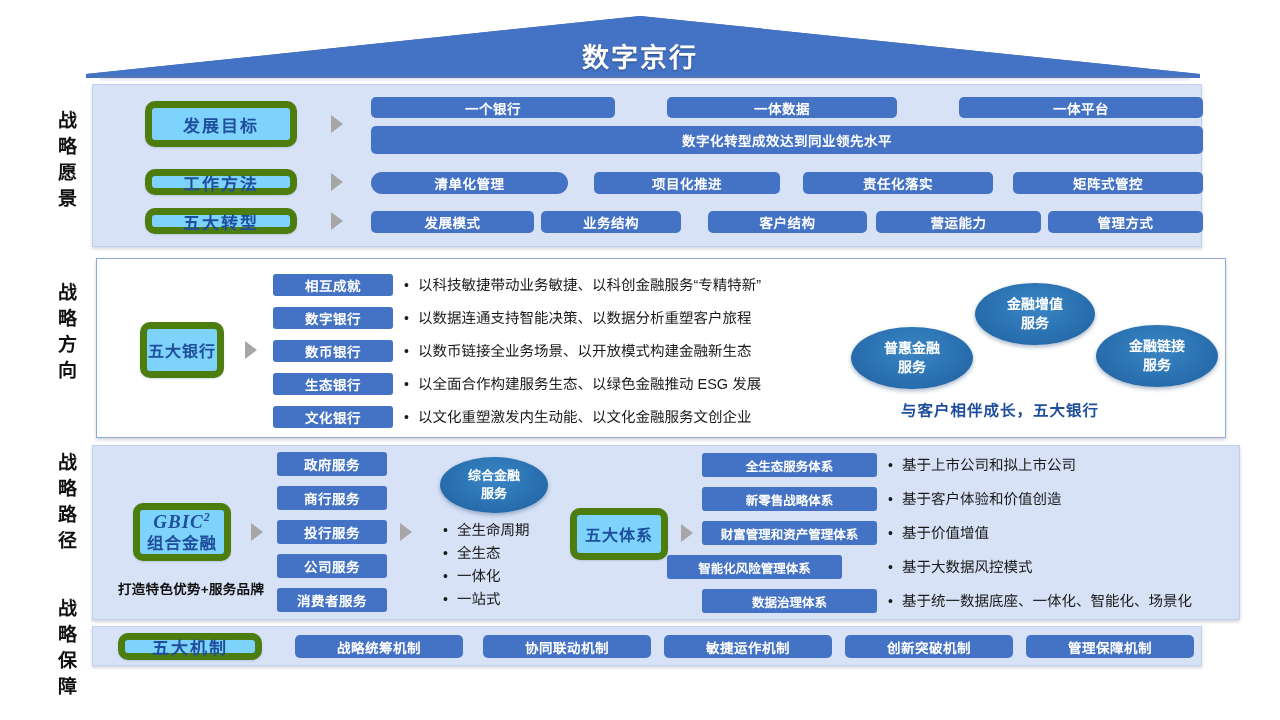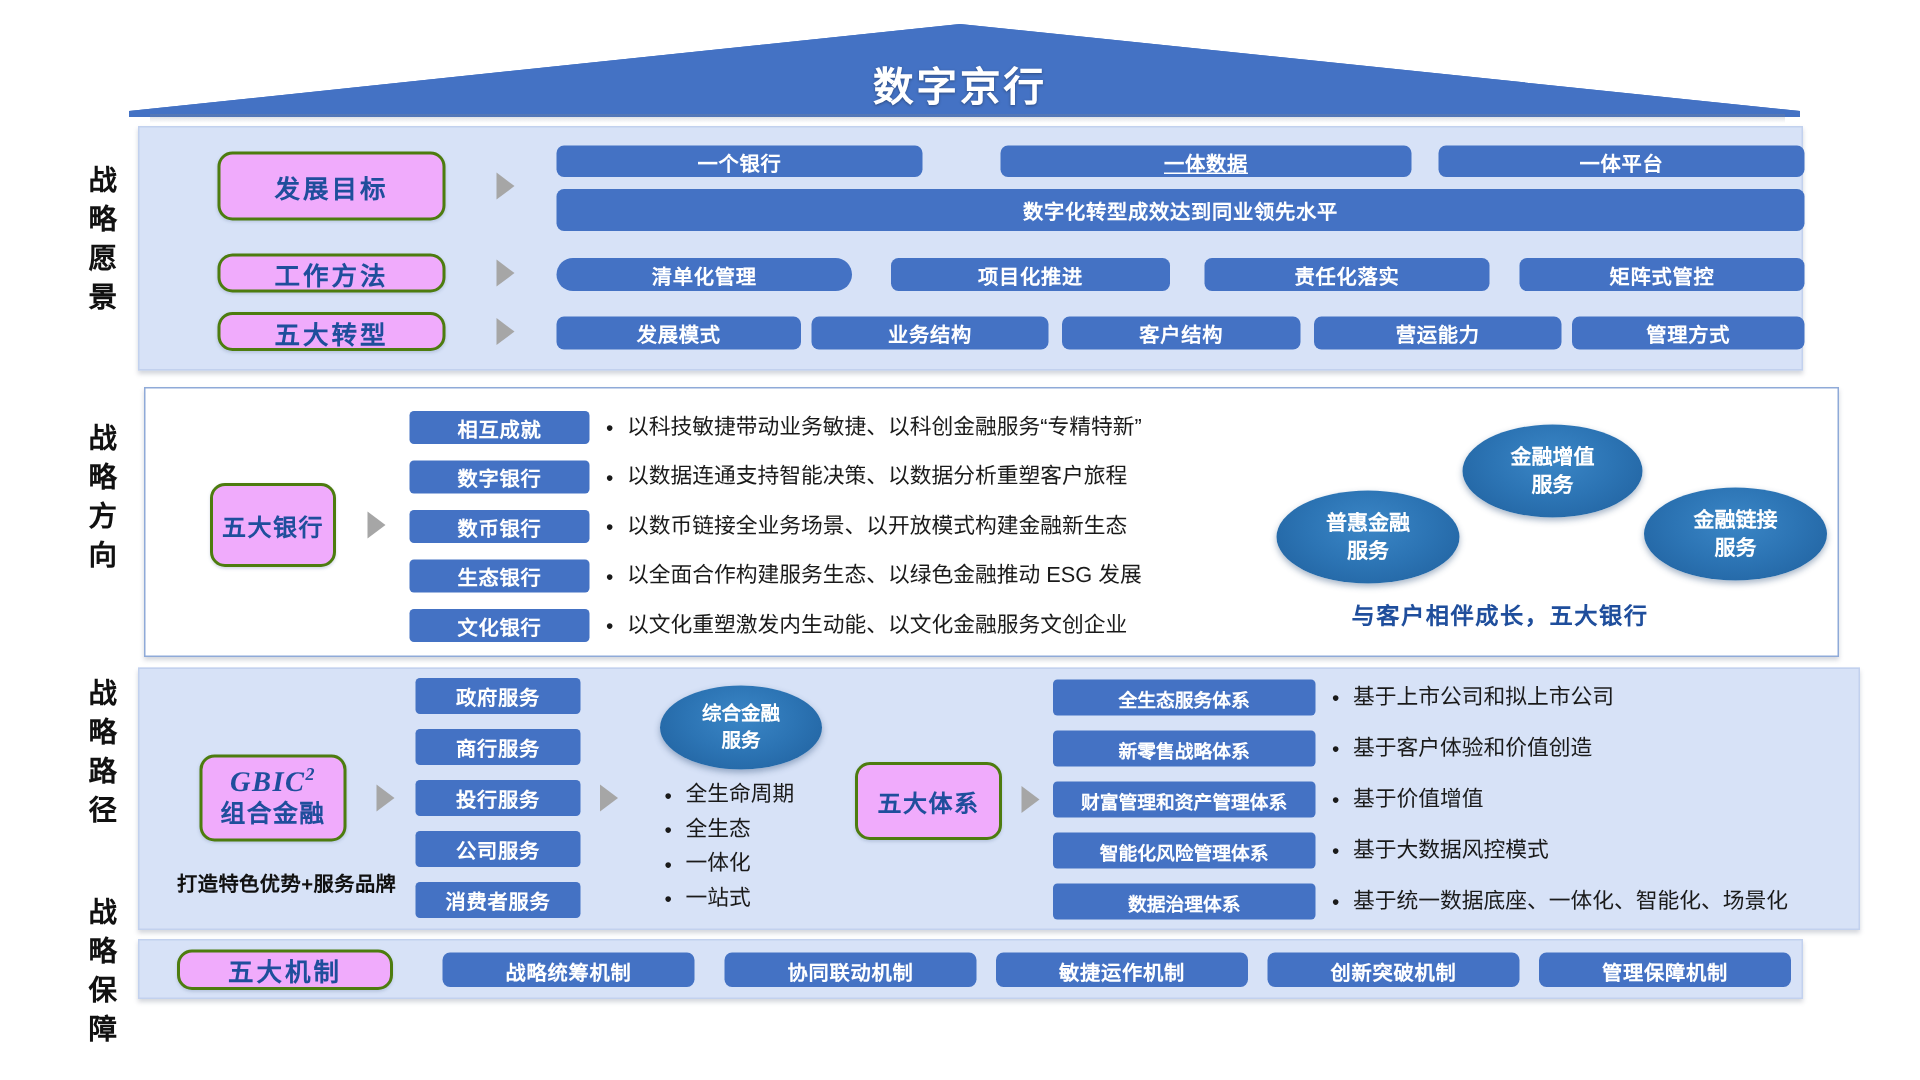--- a/index.html
+++ b/index.html
@@ -44,21 +44,21 @@
     align-items:center;justify-content:center;text-align:center;
     background:#4472c4;color:#fff;font-weight:bold;border-radius:5px;
     font-size:13.5px;letter-spacing:.5px;
   }
   .chip.sq{border-radius:3px;}
   .chip.tight{font-size:12.5px;letter-spacing:0;}
 
   .wbox{
     position:absolute;box-sizing:border-box;display:flex;
     flex-direction:column;align-items:center;justify-content:center;
-    background:#f0abfc;border:2px solid #4d7c0f;border-radius:10px;
+    background:#7dd3fc;border:7px solid #4d7c0f;border-radius:10px;
     color:#1f4e9c;font-weight:bold;font-size:17px;letter-spacing:2px;
     box-shadow:0 1px 2px rgba(120,140,175,.30);
   }
   .wbox.small{font-size:15.5px;letter-spacing:1px;}
 
   
   .tri{
     position:absolute;width:0;height:0;
     border-top:9px solid transparent;border-bottom:9px solid transparent;
     border-left:12px solid #a6a6a6;
@@ -117,38 +117,38 @@
   <div class="vlabel" style="left:48px;top:452px;">战略路径</div>
   <div class="vlabel" style="left:48px;top:598px;">战略保障</div>
 
   <div class="sect sect-fill sect-shadow" style="left:92px;top:84px;width:1110px;height:163px;">
   </div>
 
   <div class="wbox" style="left:145px;top:101px;width:152px;height:46px;">发展目标</div>
   <div class="tri" style="left:331px;top:115px;"></div>
 
   <div class="chip" style="left:371px;top:97px;width:244px;height:21px;">一个银行</div>
-  <div class="chip" style="left:667px;top:97px;width:274px;height:21px;text-decoration:underline;">一体数据</div>
+  <div class="chip" style="left:667px;top:97px;width:230px;height:21px;">一体数据</div>
   <div class="chip" style="left:959px;top:97px;width:244px;height:21px;">一体平台</div>
 
   <div class="chip" style="left:371px;top:126px;width:832px;height:28px;">数字化转型成效达到同业领先水平</div>
 
   <div class="wbox" style="left:145px;top:169px;width:152px;height:26px;">工作方法</div>
   <div class="tri" style="left:331px;top:173px;"></div>
 
   <div class="chip" style="left:371px;top:172px;width:197px;height:22px;border-radius:11px;">清单化管理</div>
   <div class="chip" style="left:594px;top:172px;width:186px;height:22px;">项目化推进</div>
   <div class="chip" style="left:803px;top:172px;width:190px;height:22px;font-family:Liberation Mono, monospace;">责任化落实</div>
   <div class="chip" style="left:1013px;top:172px;width:190px;height:22px;">矩阵式管控</div>
 
   <div class="wbox" style="left:145px;top:208px;width:152px;height:26px;">五大转型</div>
   <div class="tri" style="left:331px;top:212px;"></div>
 
   <div class="chip" style="left:371px;top:211px;width:163px;height:22px;">发展模式</div>
-  <div class="chip" style="left:541px;top:211px;width:158px;height:22px;">业务结构</div>
+  <div class="chip" style="left:541px;top:211px;width:140px;height:22px;">业务结构</div>
   <div class="chip" style="left:708px;top:211px;width:159px;height:22px;">客户结构</div>
   <div class="chip" style="left:876px;top:211px;width:165px;height:22px;">营运能力</div>
   <div class="chip" style="left:1048px;top:211px;width:155px;height:22px;">管理方式</div>
 
   <div class="sect sect-white sect-shadow" style="left:96px;top:258px;width:1130px;height:180px;">
   </div>
 
   <div class="wbox" style="left:140px;top:322px;width:84px;height:56px;font-size:16px;letter-spacing:1px;">五大银行</div>
   <div class="tri" style="left:245px;top:341px;"></div>
 
@@ -239,21 +239,21 @@
       <span class="btxt">一站式</span>
     </div>
   </div>
 
   <div class="wbox small" style="left:570px;top:508px;width:98px;height:52px;font-size:16px;">五大体系</div>
   <div class="tri" style="left:681px;top:524px;"></div>
 
   <div class="chip sq tight" style="left:702px;top:453px;width:175px;height:24px;">全生态服务体系</div>
   <div class="chip sq tight" style="left:702px;top:487px;width:175px;height:24px;">新零售战略体系</div>
   <div class="chip sq tight" style="left:702px;top:521px;width:175px;height:24px;">财富管理和资产管理体系</div>
-  <div class="chip sq tight" style="left:702px;top:555px;width:175px;height:24px;">智能化风险管理体系</div>
+  <div class="chip sq tight" style="left:667px;top:555px;width:175px;height:24px;">智能化风险管理体系</div>
   <div class="chip sq tight" style="left:702px;top:589px;width:175px;height:24px;">数据治理体系</div>
 
   <div class="blist" style="left:888px;top:458px;">
     <div class="brow" style="height:34px;">
       <span class="bdot">•</span>
       <span class="btxt">基于上市公司和拟上市公司</span>
     </div>
     <div class="brow" style="height:34px;">
       <span class="bdot">•</span>
       <span class="btxt">基于客户体验和价值创造</span>

